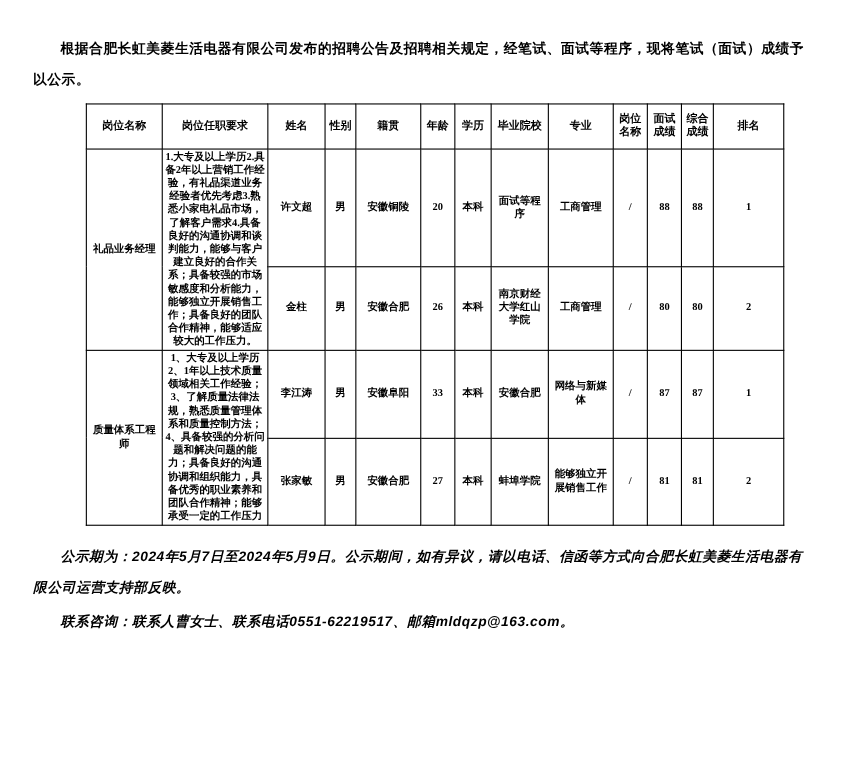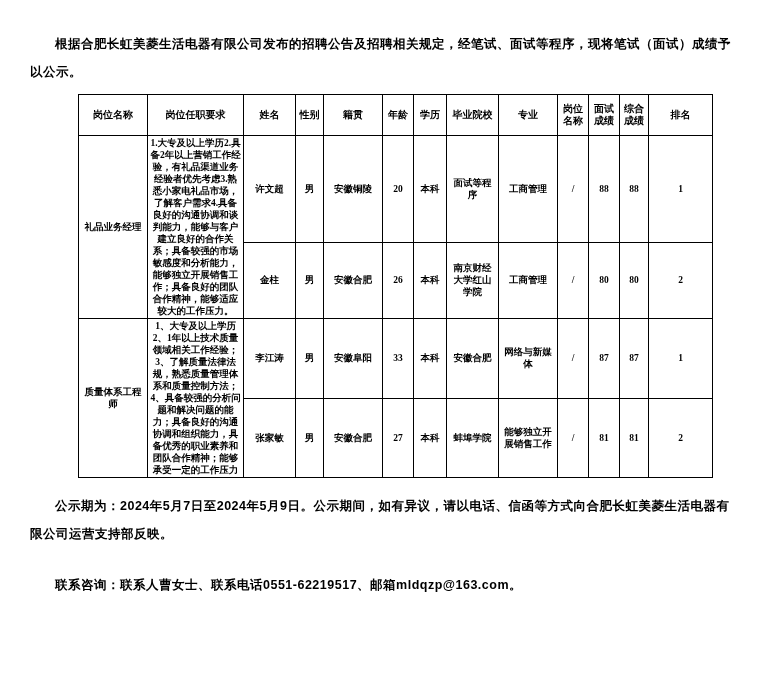--- a/index.html
+++ b/index.html
@@ -25,22 +25,22 @@
   .doc-table th{font-size:10px;height:38px;line-height:12px;}
   .doc-table td{font-size:9.5px;line-height:12px;font-family:Liberation Serif, serif;}
   .cell-req{
     text-align:left;font-size:9px;line-height:11px;
     padding:3px 4px;vertical-align:middle;
   }
   .row-a{height:90px;}
   .row-b{height:64px;}
   .row-c{height:70px;}
   .row-d{height:70px;}
-  .bottom-block{margin-top:14px;}
-  .para + .para{margin-top:23px;}
+  .bottom-block{margin-top:14px;font-style:italic;}
+  .para + .para{margin-top:3px;}
 </style>
 </head>
 <body>
 
 <div class="page">
 
   <p class="para">根据合肥长虹美菱生活电器有限公司发布的招聘公告及招聘相关规定，经笔试、面试等程序，现将笔试（面试）成绩予以公示。</p>
 
   <table class="doc-table">
     <colgroup>

